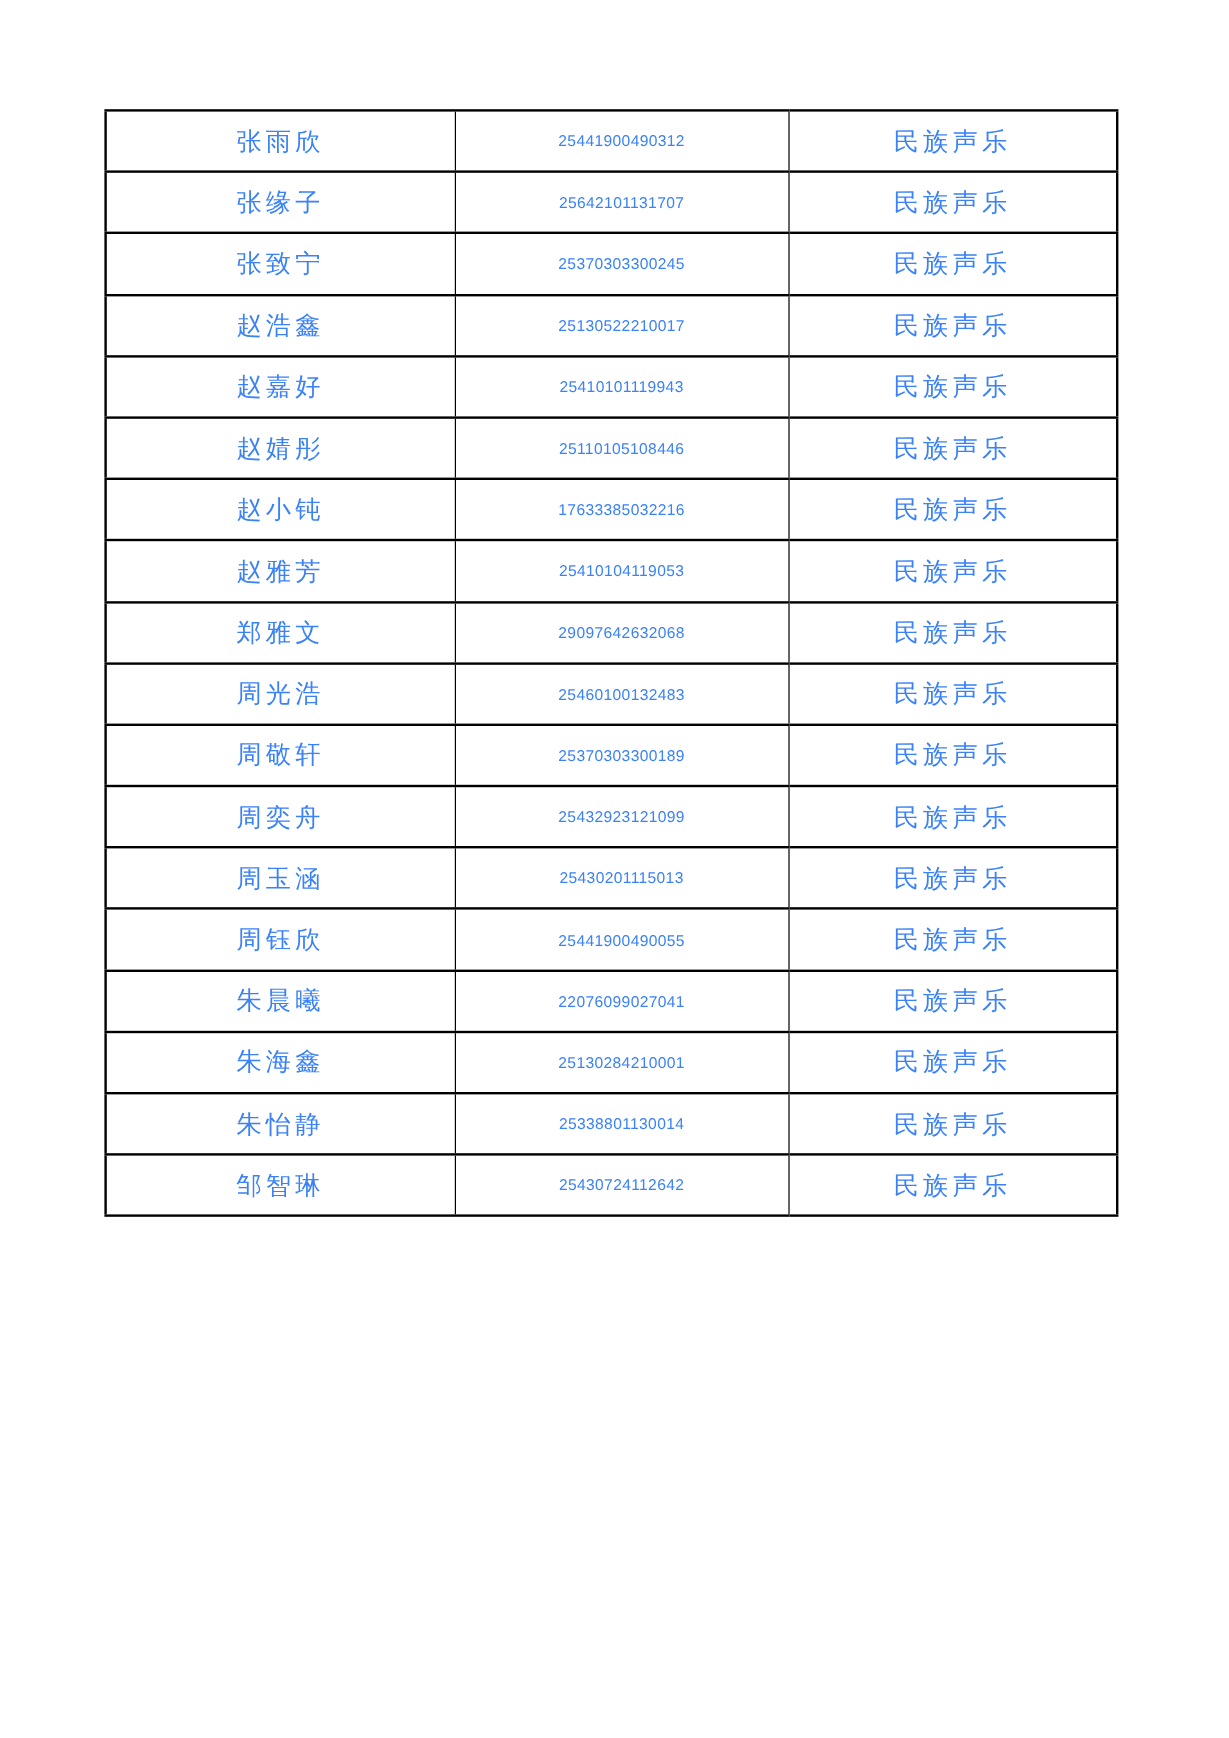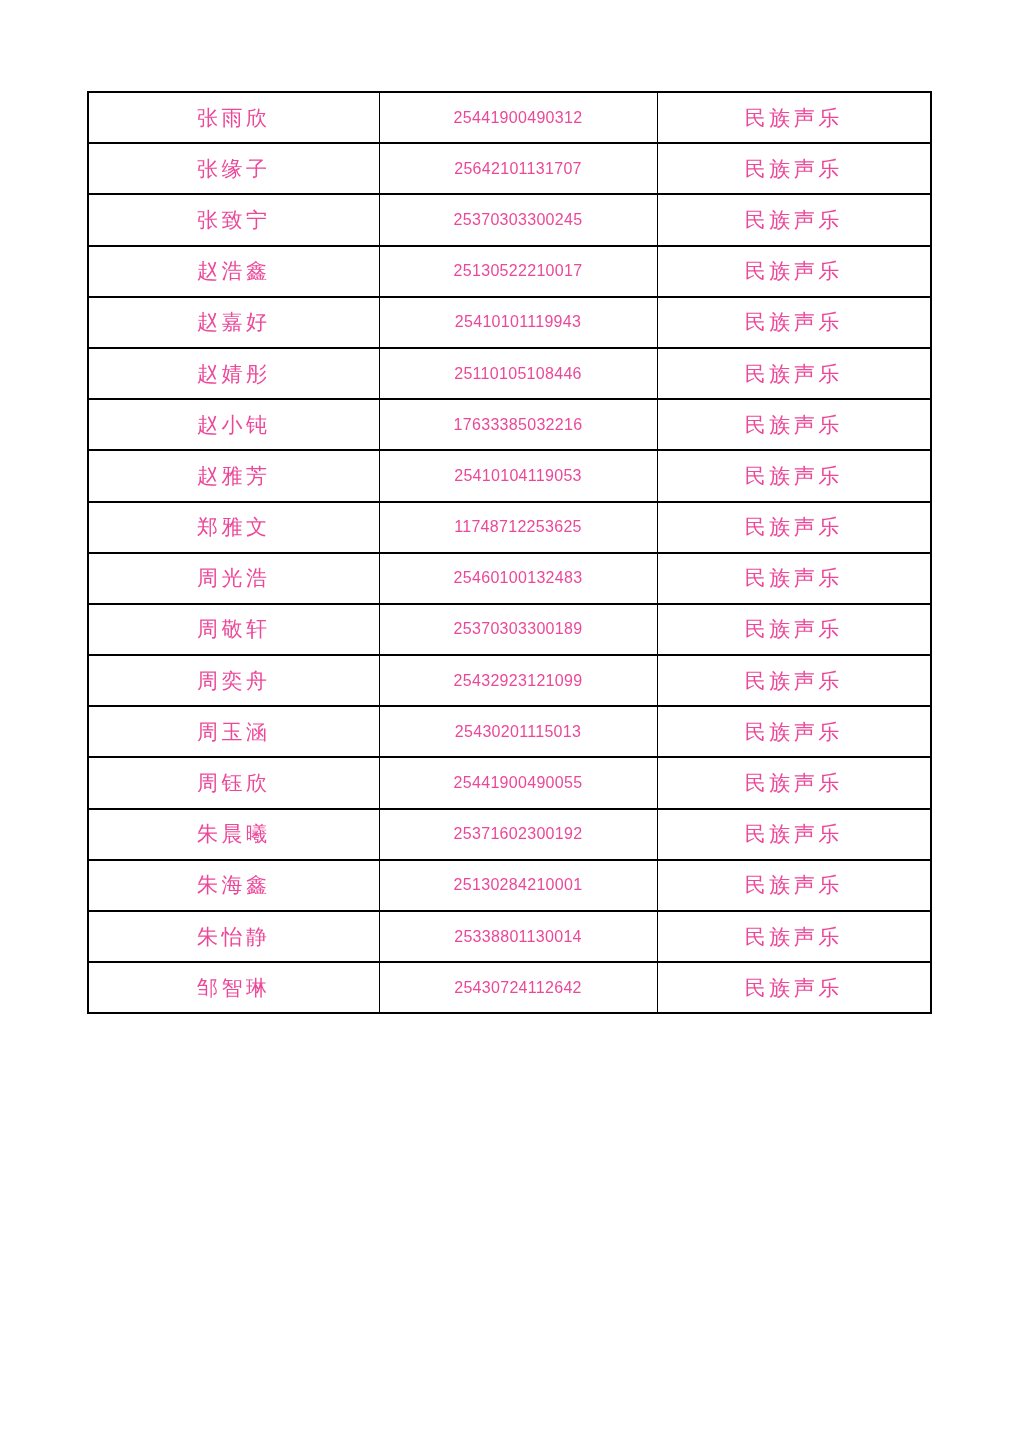--- a/index.html
+++ b/index.html
@@ -6,21 +6,21 @@
     margin: 0;
     padding: 0;
     background: #ffffff;
   }
   .page {
     position: relative;
     width: 1024px;
     height: 1448px;
     background: #ffffff;
     font-family: "Liberation Sans", "DejaVu Sans", sans-serif;
-    color: #ec4899;
+    color: #3b82f6;
     overflow: hidden;
   }
   table.roster {
     position: absolute;
     left: 87px;
     top: 91px;
     width: 843px;
     border-collapse: collapse;
     table-layout: fixed;
     border: 2px solid #000000;
@@ -36,21 +36,21 @@
     text-align: center;
     vertical-align: middle;
     white-space: nowrap;
     overflow: hidden;
   }
   td.cell-name, td.cell-category {
     font-size: 21px;
     letter-spacing: 3.5px;
   }
   td.cell-number {
-    font-size: 16px;
+    font-size: 13px;
     letter-spacing: 0.3px;
   }
 </style>
 </head>
 <body>
 
 <div class="page">
   <table class="roster">
     <colgroup>
       <col style="width:291px">
@@ -93,21 +93,21 @@
           <td class="cell-number">17633385032216</td>
           <td class="cell-category">民族声乐</td>
         </tr>
         <tr>
           <td class="cell-name">赵雅芳</td>
           <td class="cell-number">25410104119053</td>
           <td class="cell-category">民族声乐</td>
         </tr>
         <tr>
           <td class="cell-name">郑雅文</td>
-          <td class="cell-number">11748712253625</td>
+          <td class="cell-number">29097642632068</td>
           <td class="cell-category">民族声乐</td>
         </tr>
         <tr>
           <td class="cell-name">周光浩</td>
           <td class="cell-number">25460100132483</td>
           <td class="cell-category">民族声乐</td>
         </tr>
         <tr>
           <td class="cell-name">周敬轩</td>
           <td class="cell-number">25370303300189</td>
@@ -123,21 +123,21 @@
           <td class="cell-number">25430201115013</td>
           <td class="cell-category">民族声乐</td>
         </tr>
         <tr>
           <td class="cell-name">周钰欣</td>
           <td class="cell-number">25441900490055</td>
           <td class="cell-category">民族声乐</td>
         </tr>
         <tr>
           <td class="cell-name">朱晨曦</td>
-          <td class="cell-number">25371602300192</td>
+          <td class="cell-number">22076099027041</td>
           <td class="cell-category">民族声乐</td>
         </tr>
         <tr>
           <td class="cell-name">朱海鑫</td>
           <td class="cell-number">25130284210001</td>
           <td class="cell-category">民族声乐</td>
         </tr>
         <tr>
           <td class="cell-name">朱怡静</td>
           <td class="cell-number">25338801130014</td>

